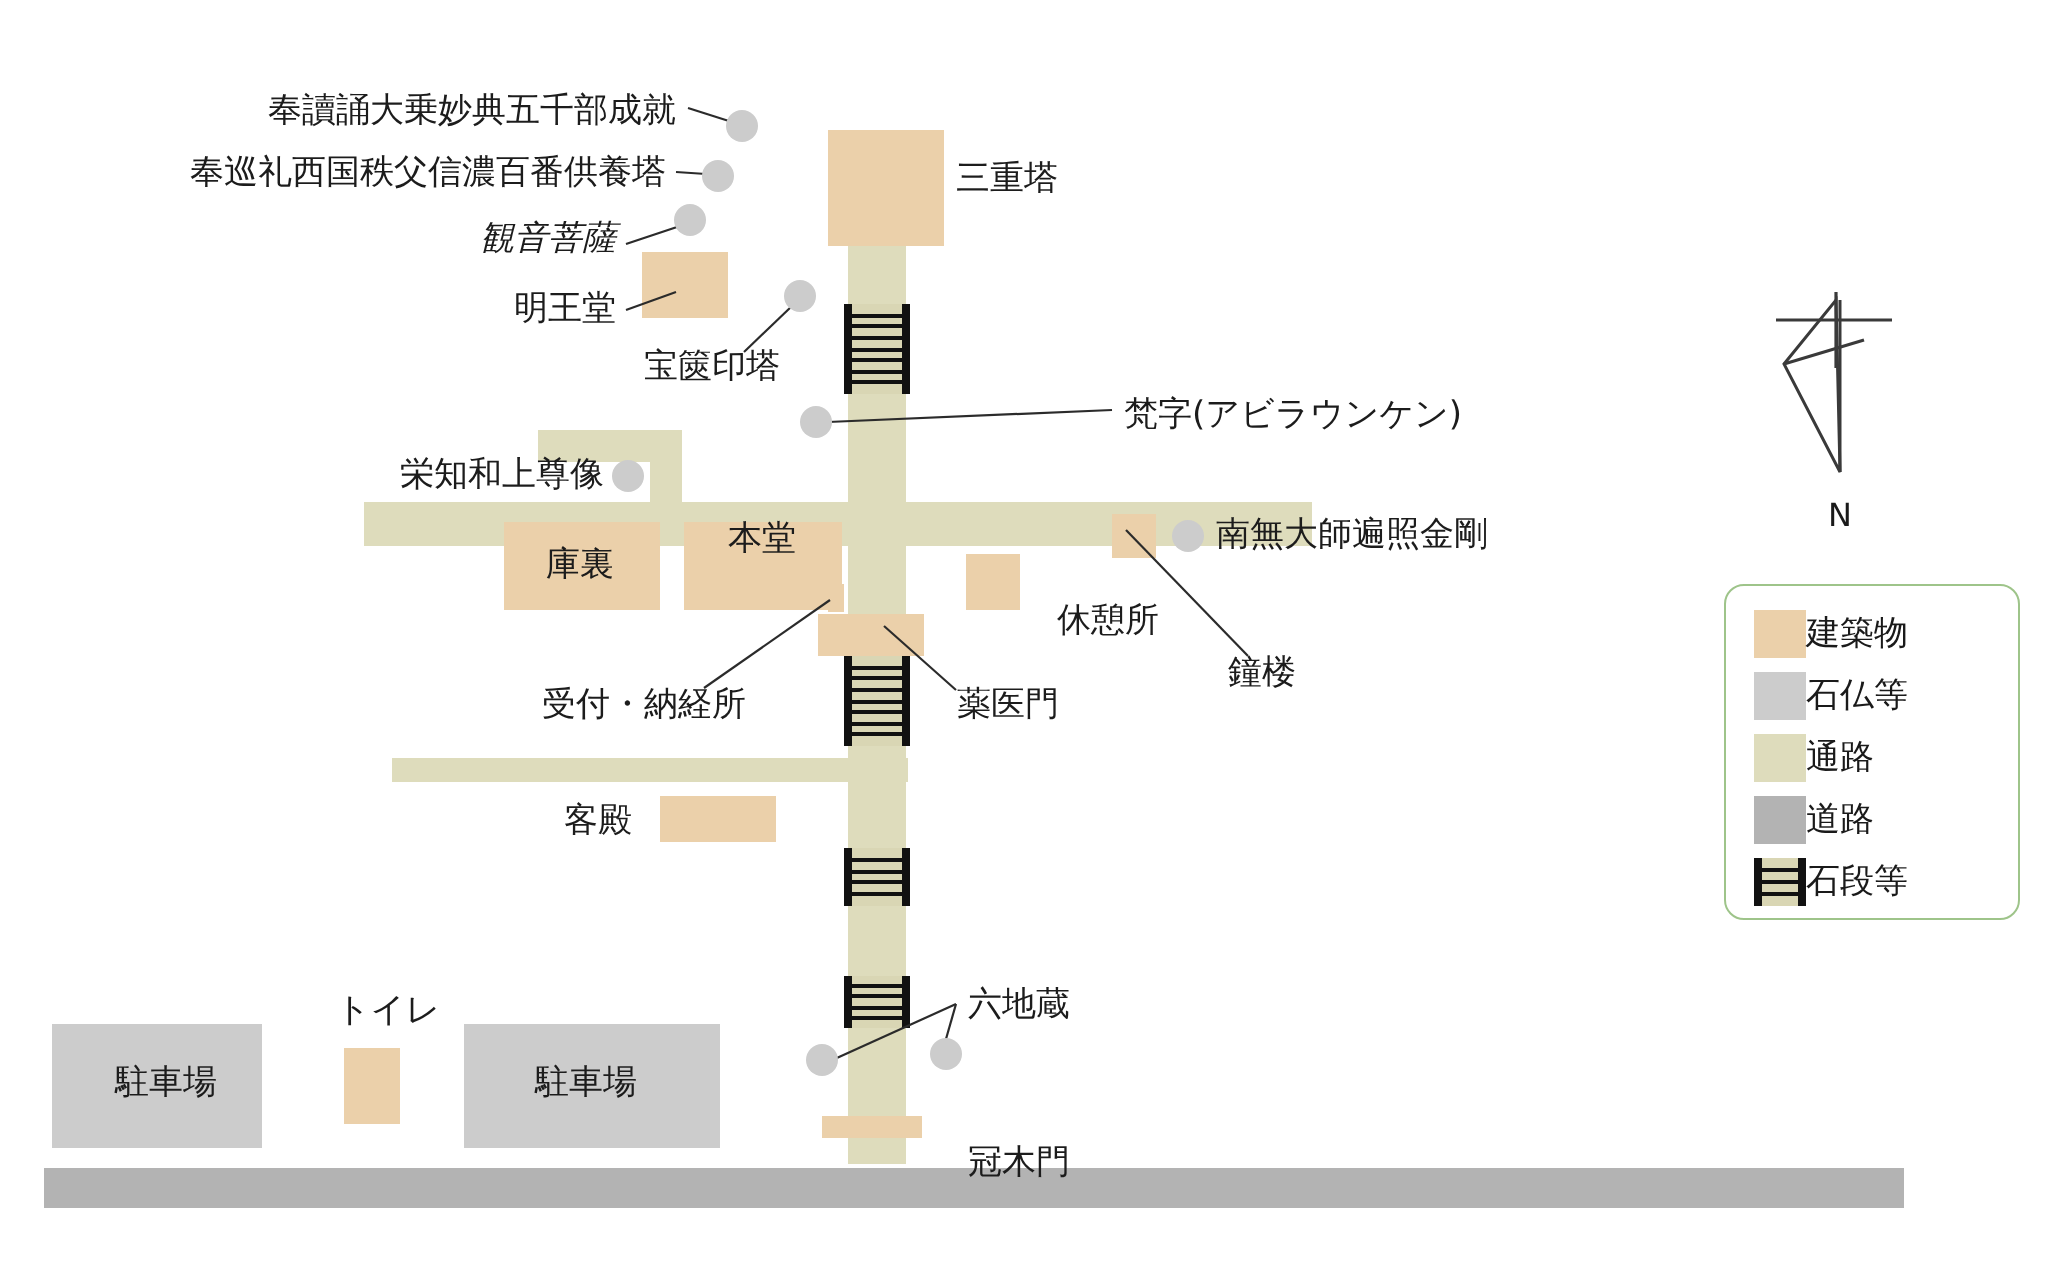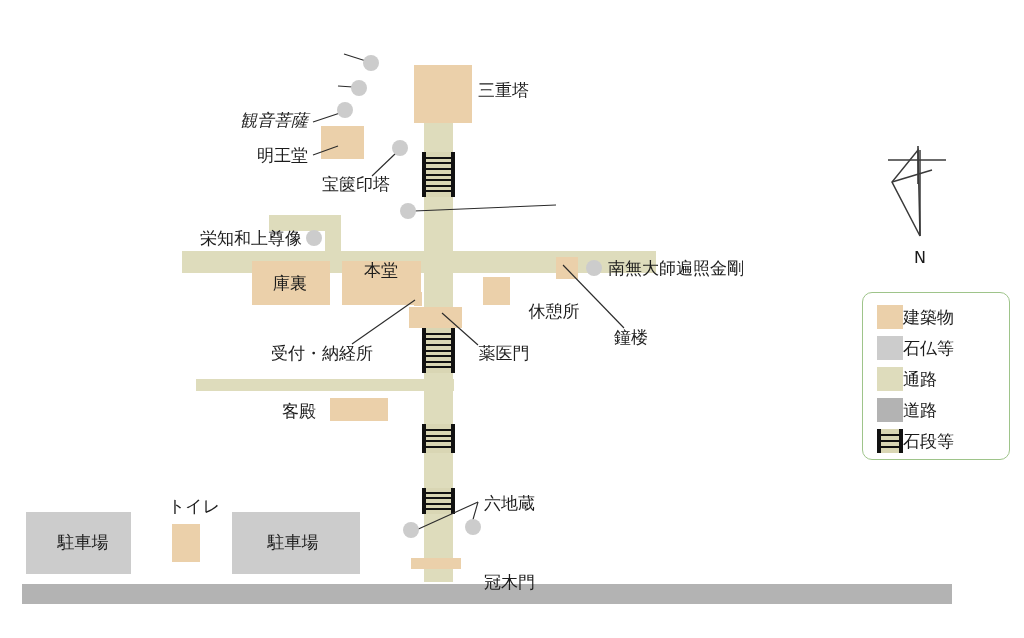--- a/index.html
+++ b/index.html
@@ -162,24 +162,27 @@
       <div class="marker" style="left: 345px; top: 110px; width: 16px; height: 16px; background: rgb(204, 204, 204);"></div>
       <div class="marker" style="left: 400px; top: 148px; width: 16px; height: 16px; background: rgb(204, 204, 204);"></div>
       <div class="marker" style="left: 408px; top: 211px; width: 16px; height: 16px; background: rgb(204, 204, 204);"></div>
       <div class="marker" style="left: 314px; top: 238px; width: 16px; height: 16px; background: rgb(204, 204, 204);"></div>
       <div class="marker" style="left: 594px; top: 268px; width: 16px; height: 16px; background: rgb(204, 204, 204);"></div>
       <div class="marker" style="left: 411px; top: 530px; width: 16px; height: 16px; background: rgb(204, 204, 204);"></div>
       <div class="marker" style="left: 473px; top: 527px; width: 16px; height: 16px; background: rgb(204, 204, 204);"></div>
     </div>
 
   <div class="layer" id="labels-layer">
+      <div class="label r" style="left: 338px; top: 56px;">奉讀誦大乗妙典五千部成就</div>
+      <div class="label r" style="left: 333px; top: 87px;">奉巡礼西国秩父信濃百番供養塔</div>
       <div class="label r" style="left: 308px; top: 120px; font-style: italic;">観音菩薩</div>
       <div class="label r" style="left: 308px; top: 155px;">明王堂</div>
       <div class="label r" style="left: 390px; top: 184px;">宝篋印塔</div>
       <div class="label l" style="left: 478px; top: 90px;">三重塔</div>
+      <div class="label l" style="left: 562px; top: 208px;">梵字(アビラウンケン)</div>
       <div class="label r" style="left: 302px; top: 238px;">栄知和上尊像</div>
       <div class="label l" style="left: 608px; top: 268px;">南無大師遍照金剛</div>
       <div class="label c" style="left: 290px; top: 283px;">庫裏</div>
       <div class="label c" style="left: 381px; top: 270px;">本堂</div>
       <div class="label c" style="left: 554px; top: 311px;">休憩所</div>
       <div class="label c" style="left: 631px; top: 337px;">鐘楼</div>
       <div class="label c" style="left: 322px; top: 353px;">受付・納経所</div>
       <div class="label c" style="left: 504px; top: 353px;">薬医門</div>
       <div class="label c" style="left: 299px; top: 411px;">客殿</div>
       <div class="label c" style="left: 194px; top: 506px;">トイレ</div>

